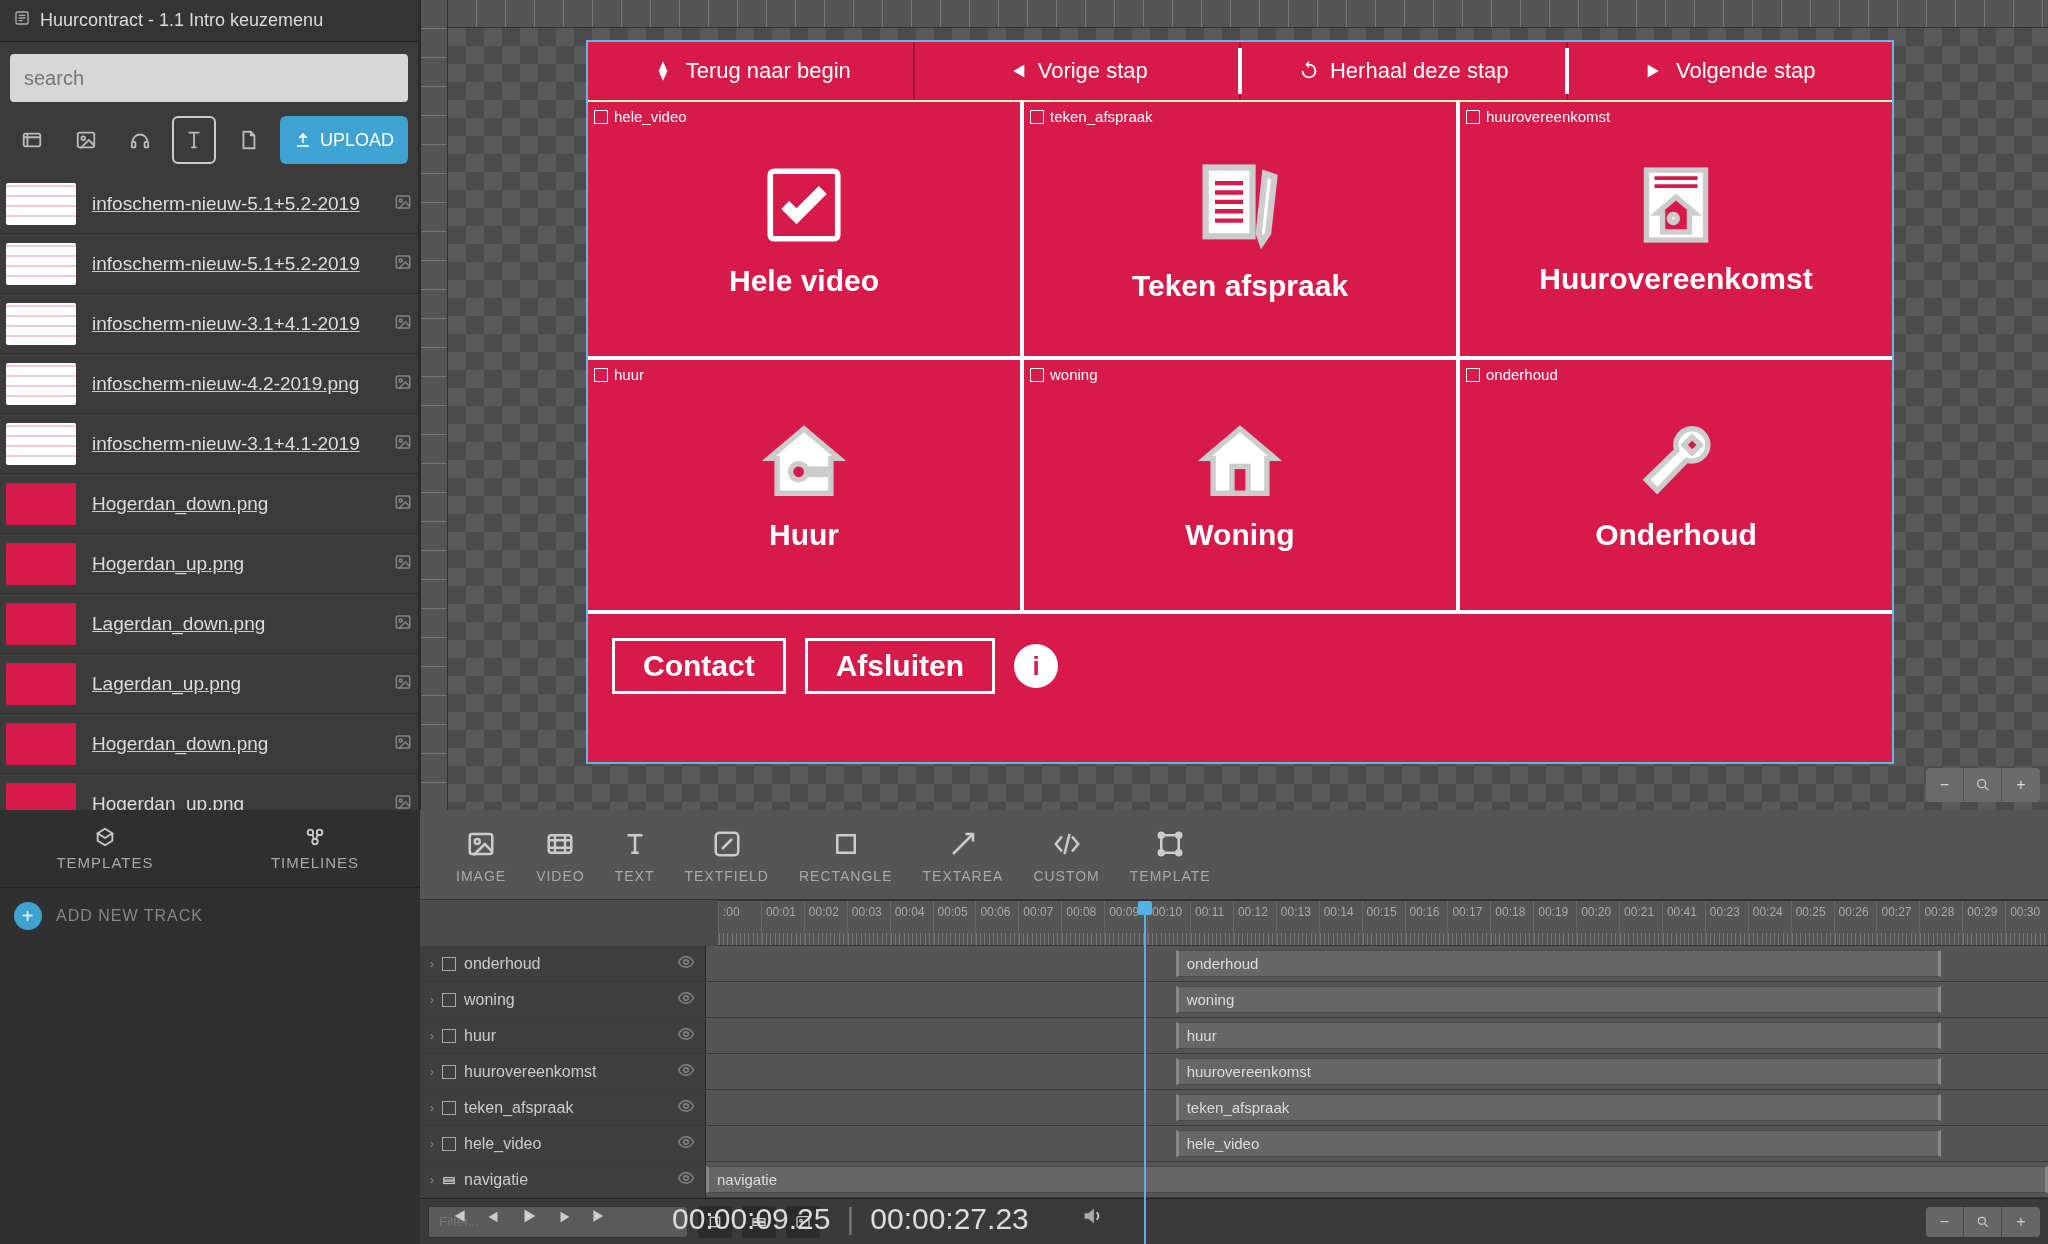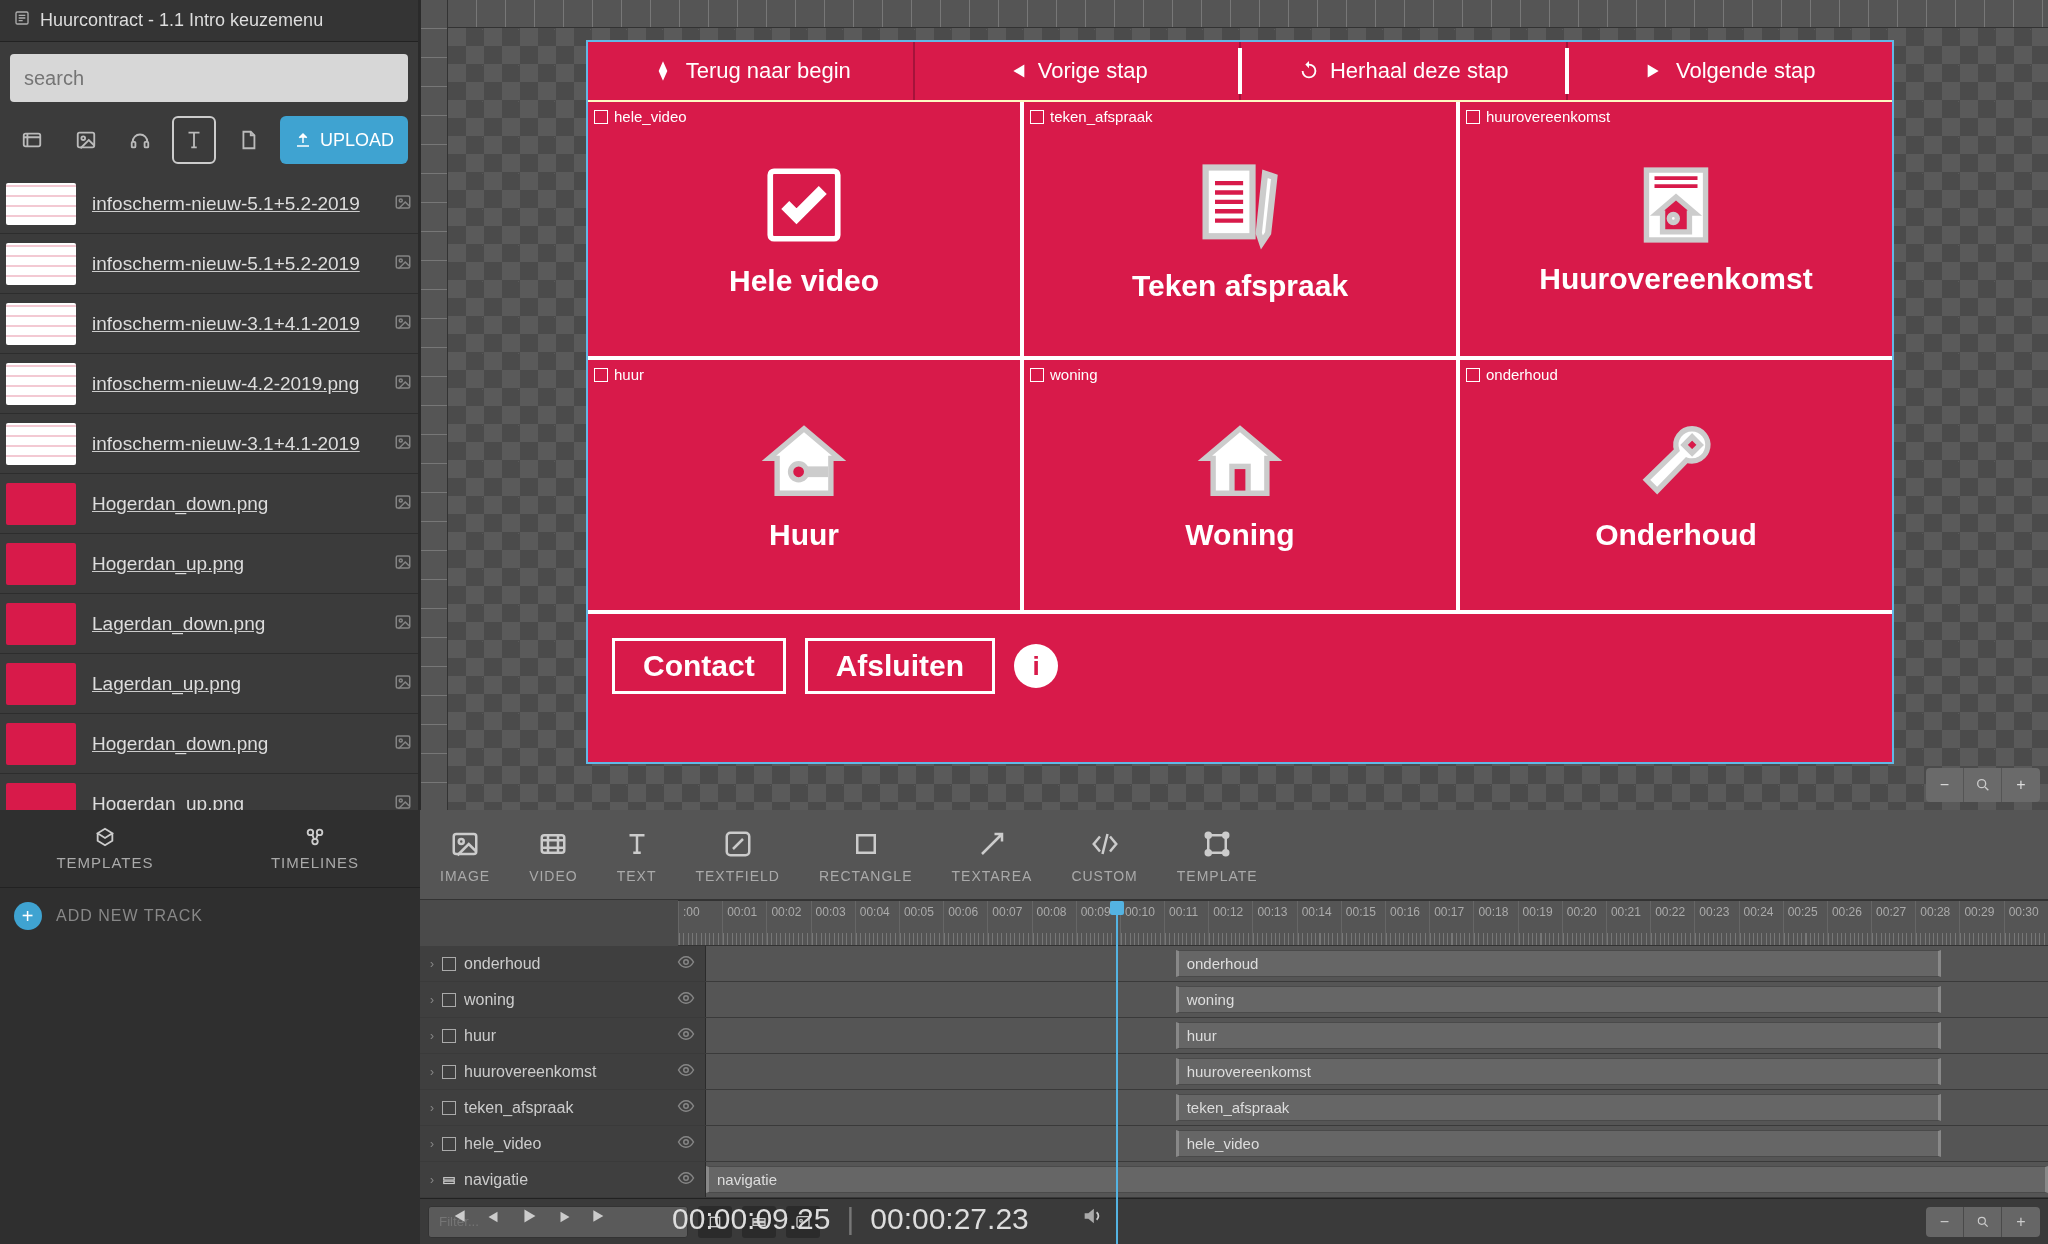--- a/index.html
+++ b/index.html
@@ -62,29 +62,29 @@
 
 .leftnav { grid-column: 1; grid-row: 2; background: #2f2f2f; display: flex; flex-direction: column; }
 .leftnav-tabs { display: flex; height: 78px; border-bottom: 1px solid #222; }
 .lntab { flex: 1; display: flex; flex-direction: column; align-items: center; justify-content: center; gap: 6px; font-size: 15px; letter-spacing: 1px; color: #aaa; }
 .lntab.active { background: #1f1f1f; color: #fff; }
 .addtrack { display: flex; align-items: center; gap: 14px; padding: 14px; color: #888; font-size: 16px; letter-spacing: 1px; }
 .addtrack .plus { width: 28px; height: 28px; border-radius: 50%; background: #3fa3d1; color:#fff; display:flex; align-items:center; justify-content:center; font-size:20px; }
 
 
 .timeline { grid-column: 2 / span 2; grid-row: 2; background: #4a4a4a; display: flex; flex-direction: column; }
-.toolrow { height: 90px; display: flex; align-items: center; gap: 39px; padding: 0 20px; background: #555; border-bottom: 1px solid #333;}
+.toolrow { height: 90px; display: flex; align-items: center; gap: 30px; padding: 0 36px; background: #555; border-bottom: 1px solid #333;}
 .tbtn { display:flex; flex-direction:column; align-items:center; gap:6px; color:#aaa; font-size:14px; letter-spacing:1px; }
 .tbtn .ic { width:36px; height:36px; display:flex; align-items:center; justify-content:center; }
 .spacer { flex: 0 0 24px; }
 .transport { display:flex; align-items:center; gap:16px; color:#ddd; font-size:22px; padding-left:8px; }
 .timecode { font-size:30px; color:#ddd; display:flex; gap:16px; align-items:center; }
 .timecode .sep { color:#777; }
 
-.ruler-row { height: 46px; display: flex; }
+.ruler-row { height: 46px; display: flex; gap: 40px; }
 .ruler-gutter { width: 258px; }
 .time-ruler { flex:1; position:relative; background:#555; border-top:1px solid #333; border-bottom:1px solid #333; }
 .ticks { position:absolute; inset:0; display:flex; }
 .tick { flex:1; border-left:1px solid #666; font-size:12px; color:#aaa; padding:4px 0 0 4px; position:relative; }
 .tick::after { content:''; position:absolute; left:0; right:0; bottom:0; height:12px;
   background-image: repeating-linear-gradient(to right, #777 0 1px, transparent 1px 10%); }
 .playhead { position:absolute; top:0; bottom:-300px; width:2px; background:#54b3e2; z-index:5; }
 .playhead::before { content:''; position:absolute; left:-6px; top:0; width:14px; height:14px; background:#54b3e2; border-radius:2px; }
 
 .tracks { flex:1; overflow:hidden; position:relative; }
@@ -546,21 +546,21 @@
             <div class="tick">00:12</div>
             <div class="tick">00:13</div>
             <div class="tick">00:14</div>
             <div class="tick">00:15</div>
             <div class="tick">00:16</div>
             <div class="tick">00:17</div>
             <div class="tick">00:18</div>
             <div class="tick">00:19</div>
             <div class="tick">00:20</div>
             <div class="tick">00:21</div>
-            <div class="tick">00:22</div>
+            <div class="tick">00:41</div>
             <div class="tick">00:23</div>
             <div class="tick">00:24</div>
             <div class="tick">00:25</div>
             <div class="tick">00:26</div>
             <div class="tick">00:27</div>
             <div class="tick">00:28</div>
             <div class="tick">00:29</div>
             <div class="tick">00:30</div>
           </div>
         <div class="playhead" style="left:32%"></div>

